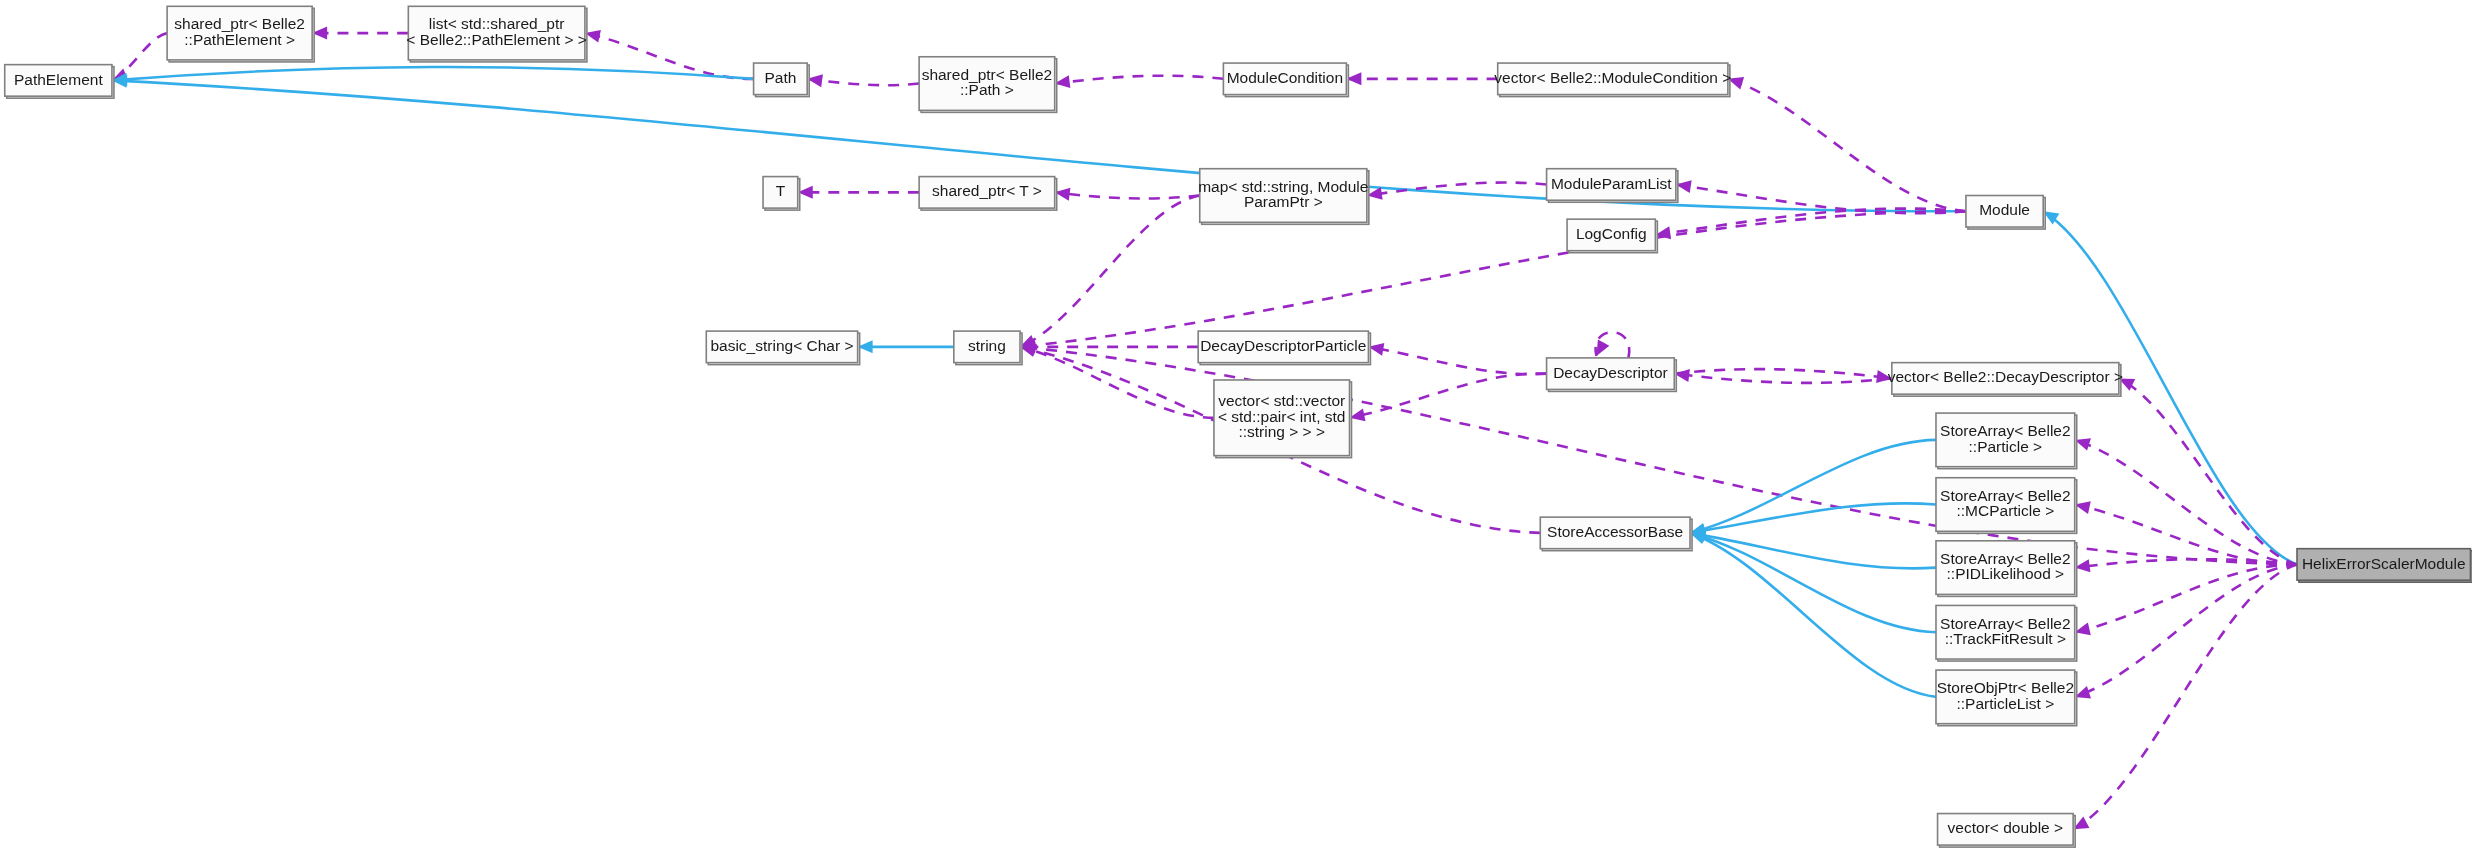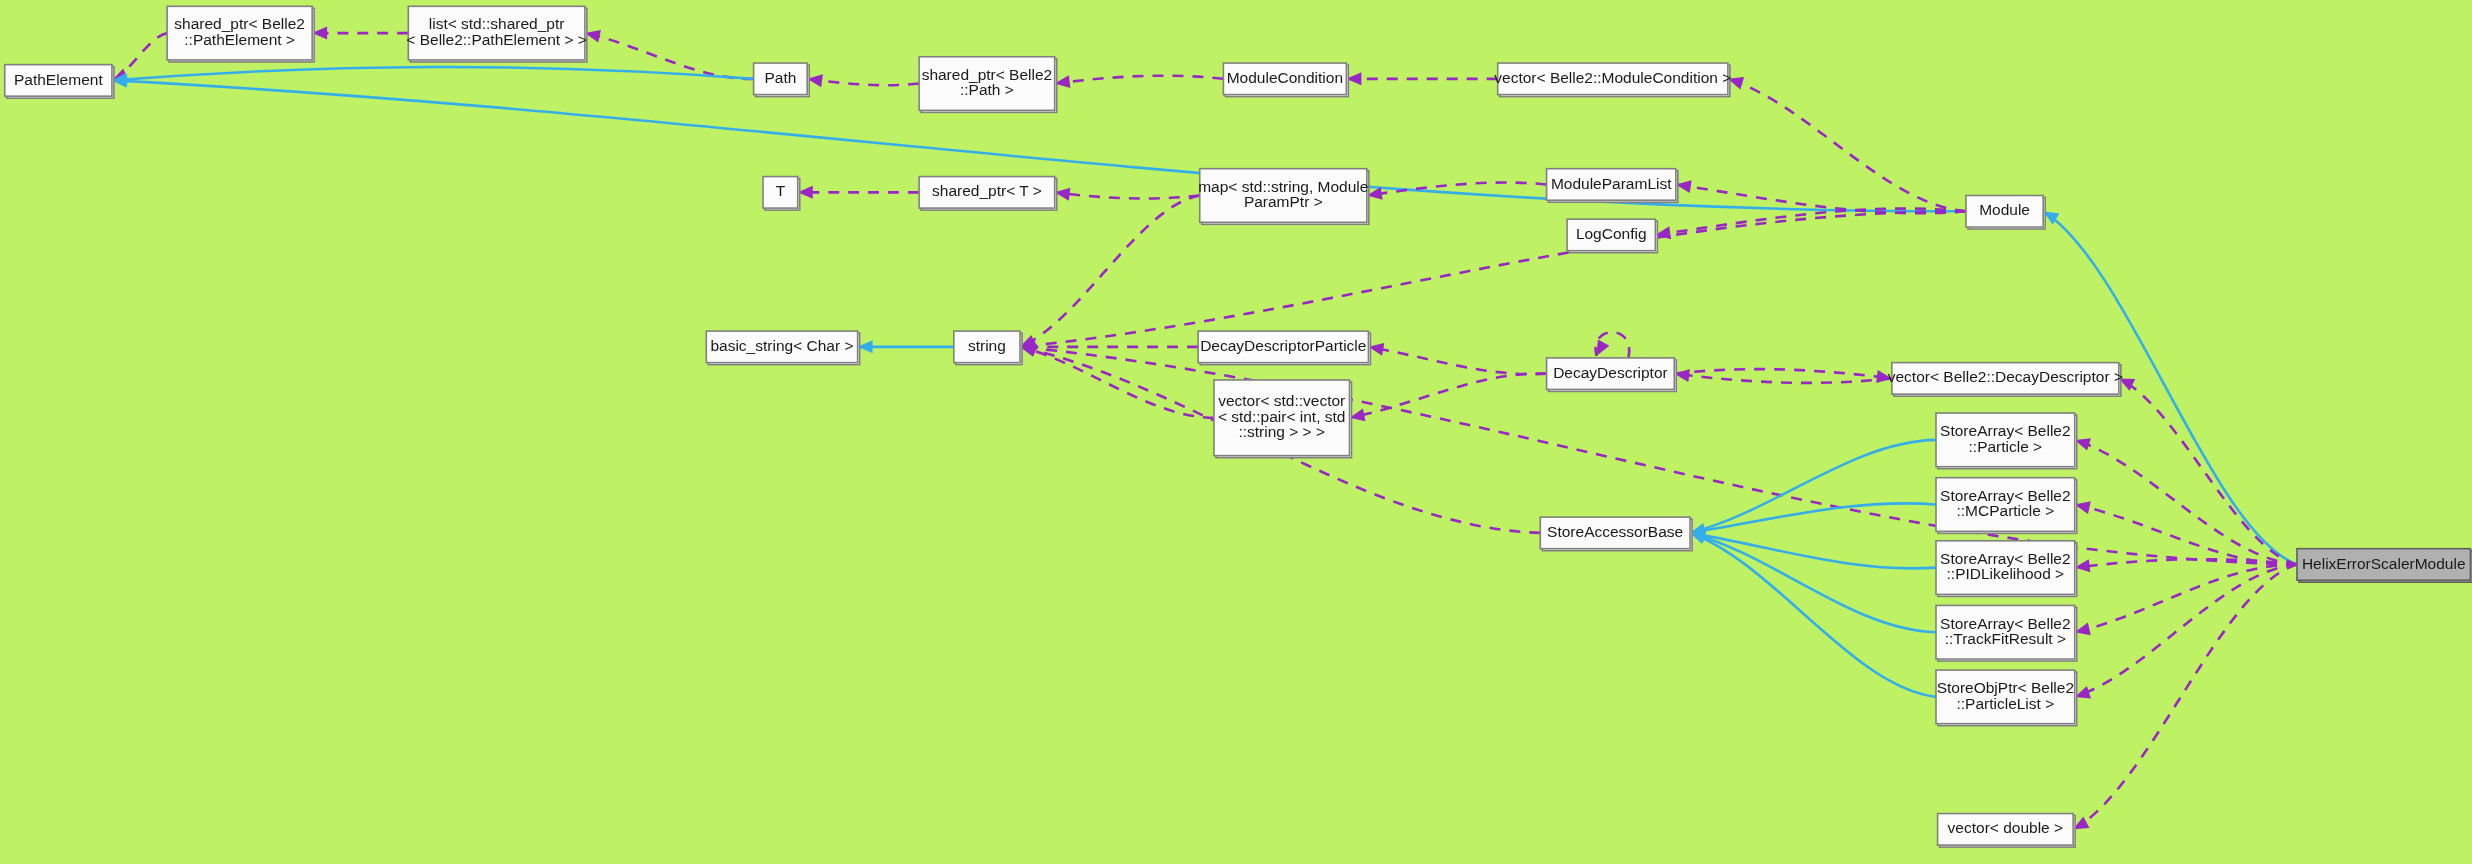--- a/index.html
+++ b/index.html
@@ -4,21 +4,21 @@
 <style>
   html, body {
     margin: 0;
     padding: 0;
     background: #000000;
   }
   #canvas-wrap {
     position: relative;
     width: 2472px;
     height: 864px;
-    background: #bef264;
+    background: #ffffff;
     overflow: hidden;
     font-family: "Liberation Sans", sans-serif;
   }
   svg#graph {
     position: absolute;
     left: 0;
     top: 0;
     width: 2472px;
     height: 864px;
     display: block;

